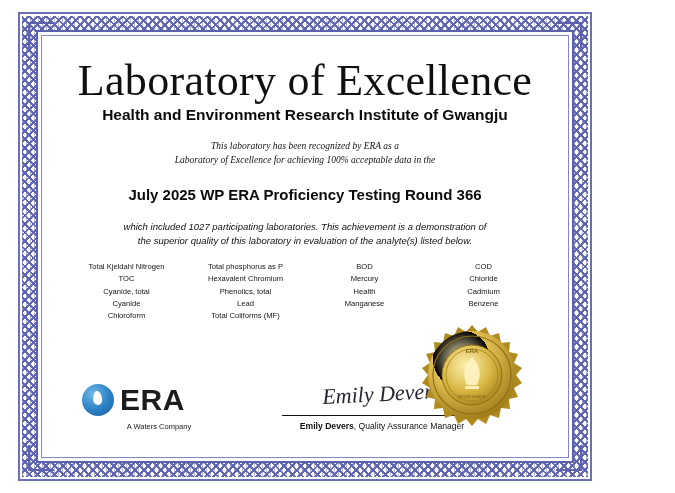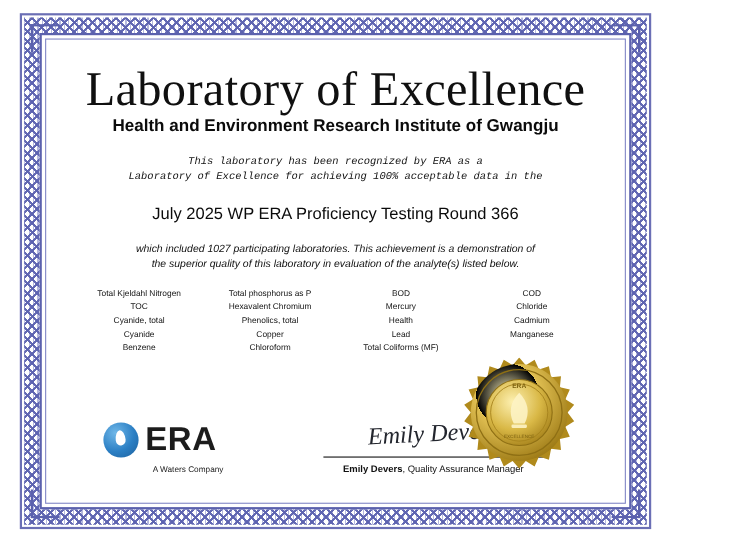--- a/index.html
+++ b/index.html
@@ -112,32 +112,32 @@
 
   .org-name {
     font-family: "Liberation Sans", sans-serif;
     font-size: 15.5px;
     font-weight: bold;
     color: #0b0b0b;
     margin-bottom: 0;
   }
 
   .recognition {
-    font-family: Liberation Mono, monospace;
+    font-family: Liberation Serif, serif;
     font-size: 9.5px;
     font-style: italic;
     color: #111;
     line-height: 1.45;
     margin-top: 16px;
   }
 
   .round-title {
     font-family: "Liberation Sans", sans-serif;
     font-size: 15px;
-    font-weight: normal;
+    font-weight: bold;
     color: #0b0b0b;
     margin-top: 18px;
   }
 
   .participation {
     font-family: "Liberation Sans", sans-serif;
     font-size: 9.5px;
     font-style: italic;
     color: #111;
     line-height: 1.5;
@@ -158,21 +158,21 @@
     font-size: 7.6px;
     color: #141414;
     line-height: 1.35;
     text-align: center;
     word-break: break-word;
   }
 
   
   .footer {
     position: absolute;
-    left: 16px;
+    left: 4px;
     right: 0;
     bottom: 8px;
     height: 106px;
   }
 
   .logo-block {
     position: absolute;
     left: 34px;
     bottom: 16px;
     width: 150px;
@@ -296,21 +296,20 @@
       <div class="analyte">COD</div>
       <div class="analyte">TOC</div>
       <div class="analyte">Hexavalent Chromium</div>
       <div class="analyte">Mercury</div>
       <div class="analyte">Chloride</div>
       <div class="analyte">Cyanide, total</div>
       <div class="analyte">Phenolics, total</div>
       <div class="analyte">Health</div>
       <div class="analyte">Cadmium</div>
       <div class="analyte">Cyanide</div>
-      <div class="analyte">Copper</div>
       <div class="analyte">Lead</div>
       <div class="analyte">Manganese</div>
       <div class="analyte">Benzene</div>
       <div class="analyte">Chloroform</div>
       <div class="analyte">Total Coliforms (MF)</div>
     </div>
 
     <div class="footer">
 
       <div class="logo-block">

